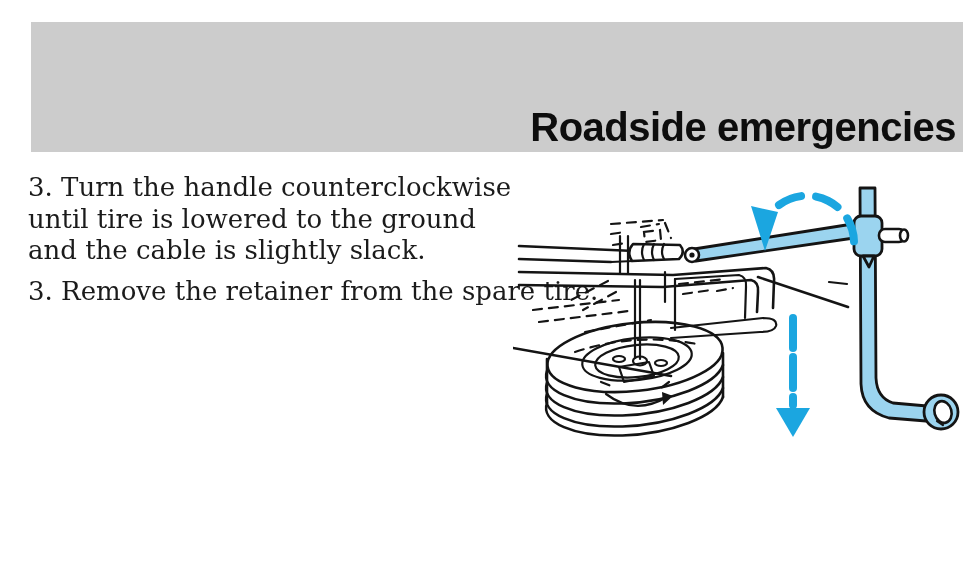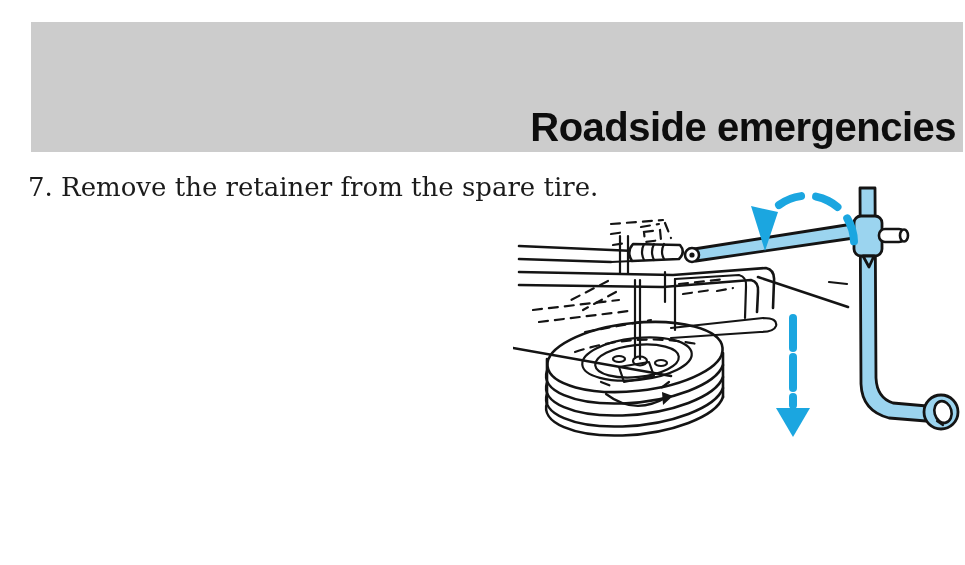--- a/index.html
+++ b/index.html
@@ -43,21 +43,24 @@
 </head>
 <body>
 
 <div class="page">
 
   <div class="banner">
     <div class="banner-title">Roadside emergencies</div>
   </div>
 
   <div class="instructions">
-    <p>7. Remove the retainer from the spare tire.</p>
+    <p>3. Turn the handle counterclockwise
+until tire is lowered to the ground
+and the cable is slightly slack.</p>
+    <p>3. Remove the retainer from the spare tire.</p>
   </div>
 
   <svg class="illustration" viewBox="0 0 460 330" xmlns="http://www.w3.org/2000/svg">
 
     <g>
 
       <path class="ln" d="M 6 86 L 168 93"></path>
       <path class="ln" d="M 6 99 L 98 102"></path>
       <path class="lnthin" d="M 98 102 L 120 101"></path>
 

